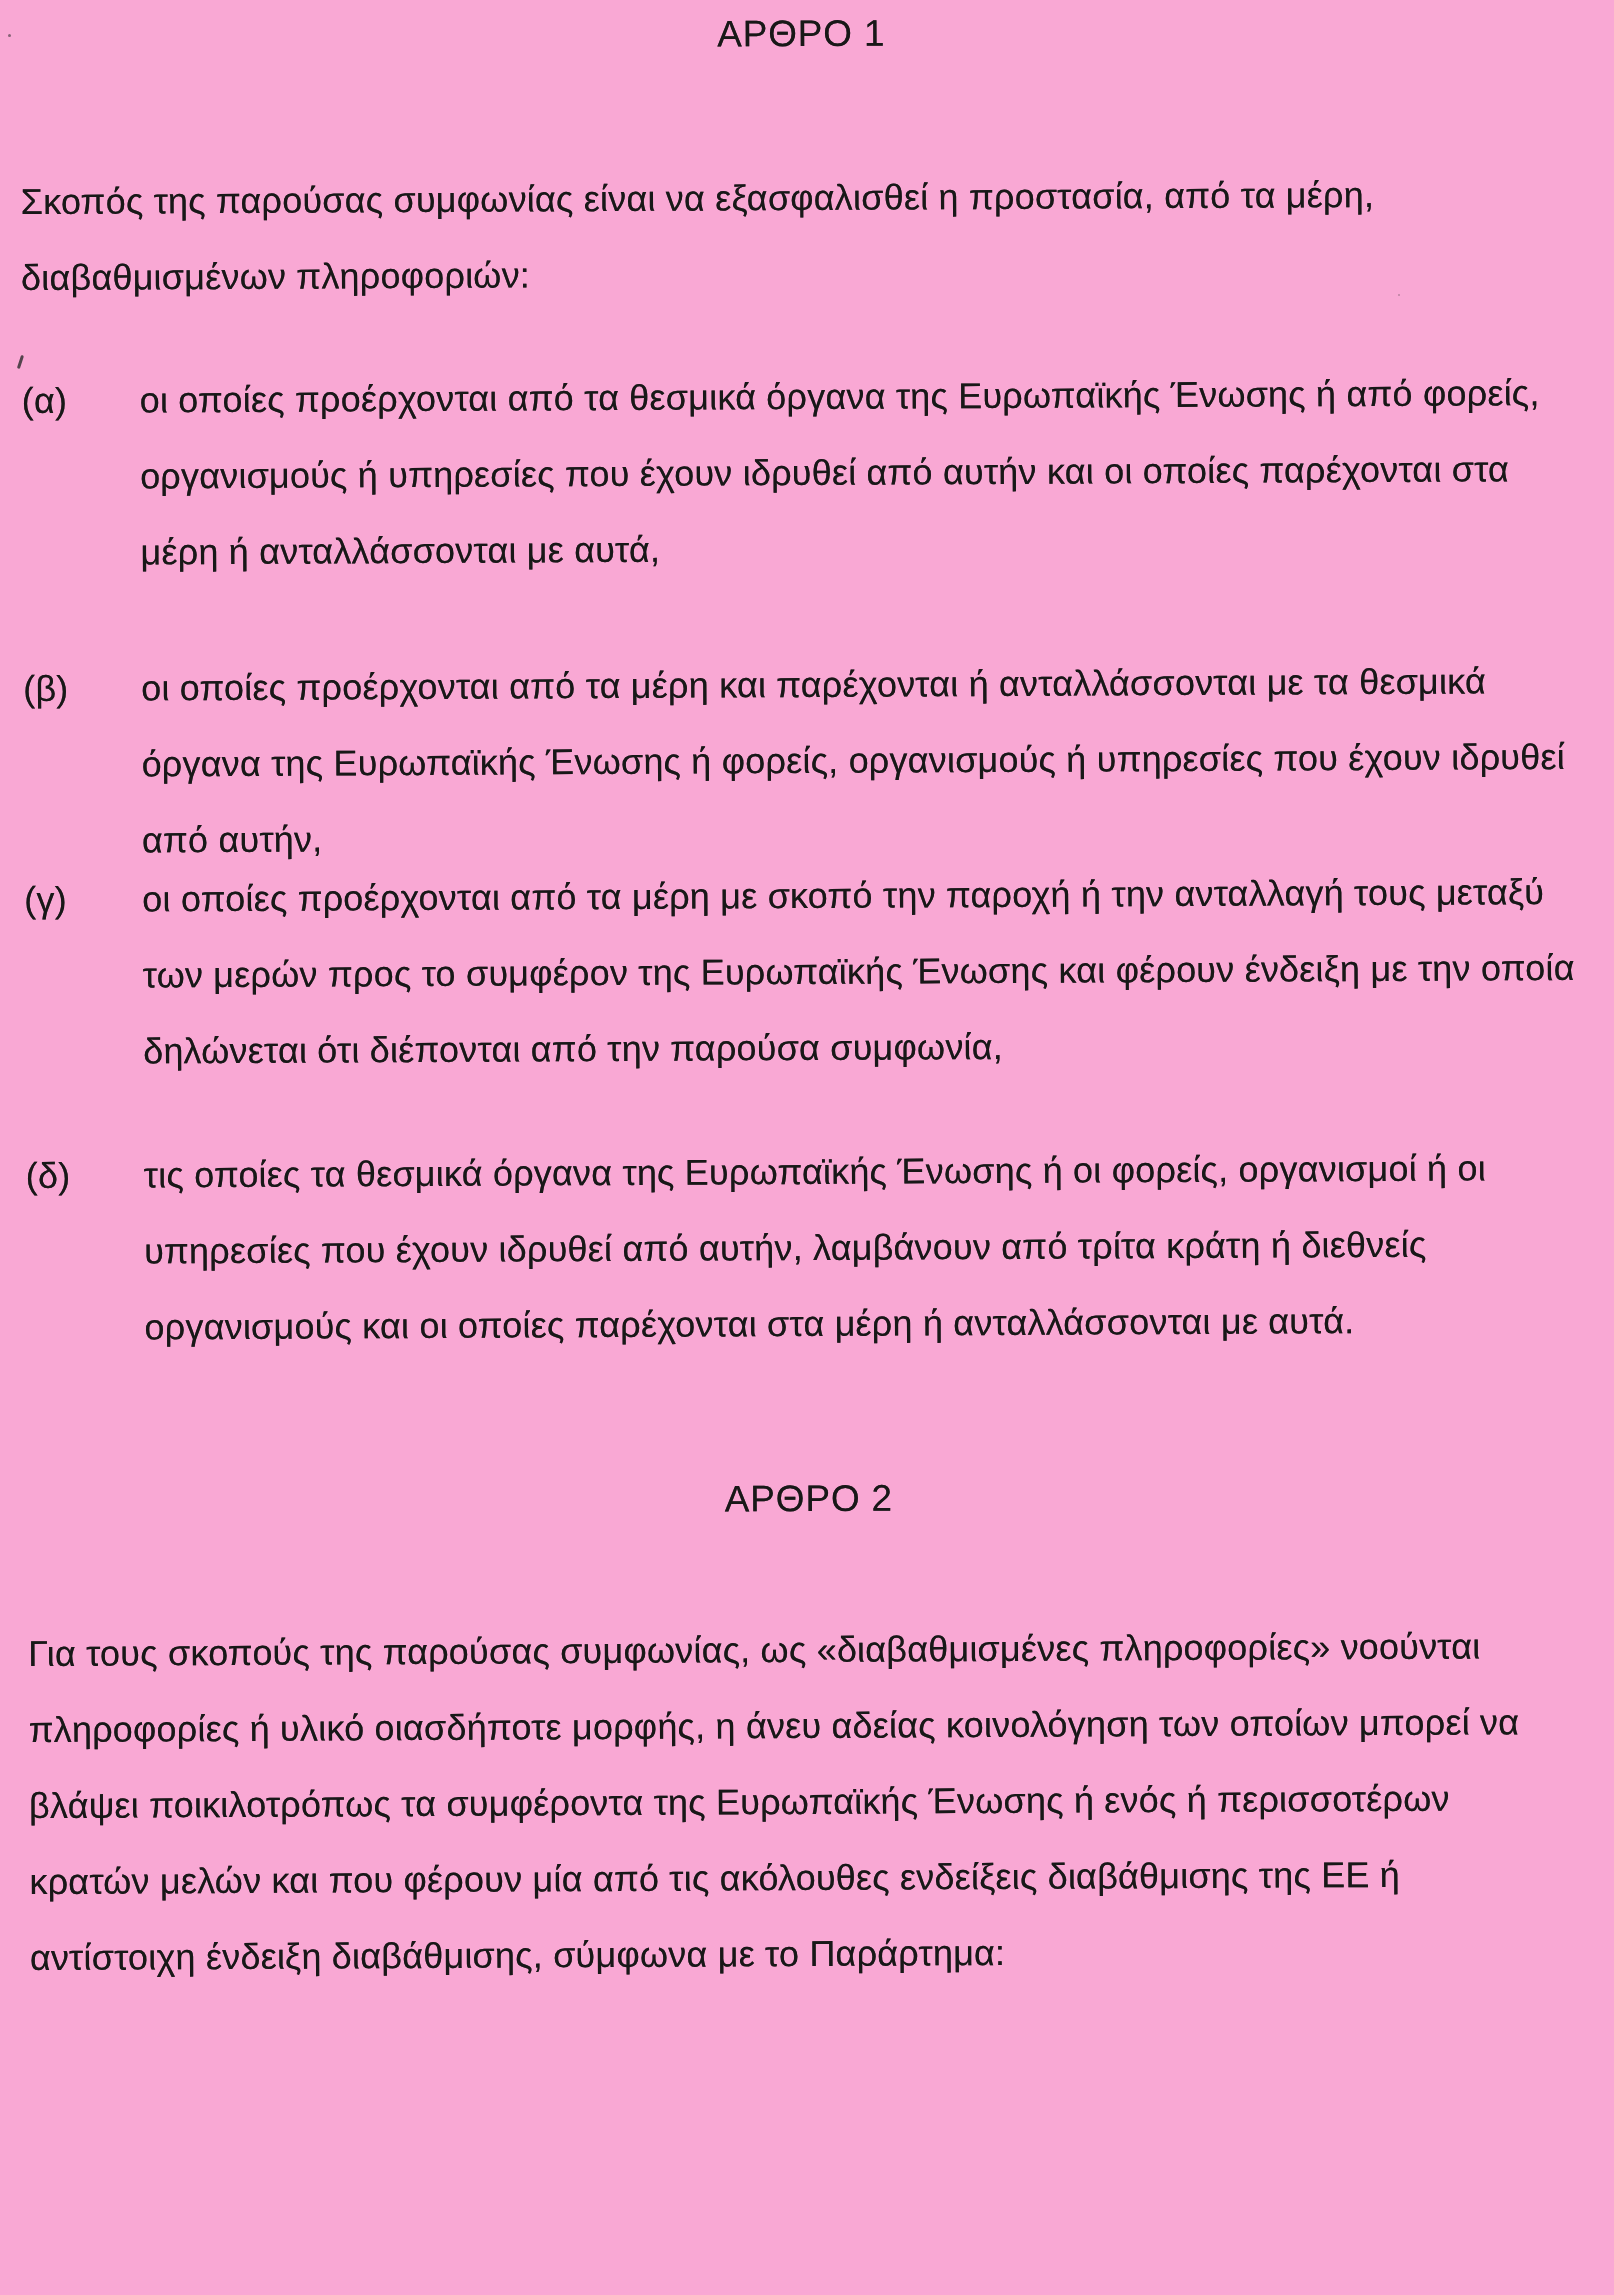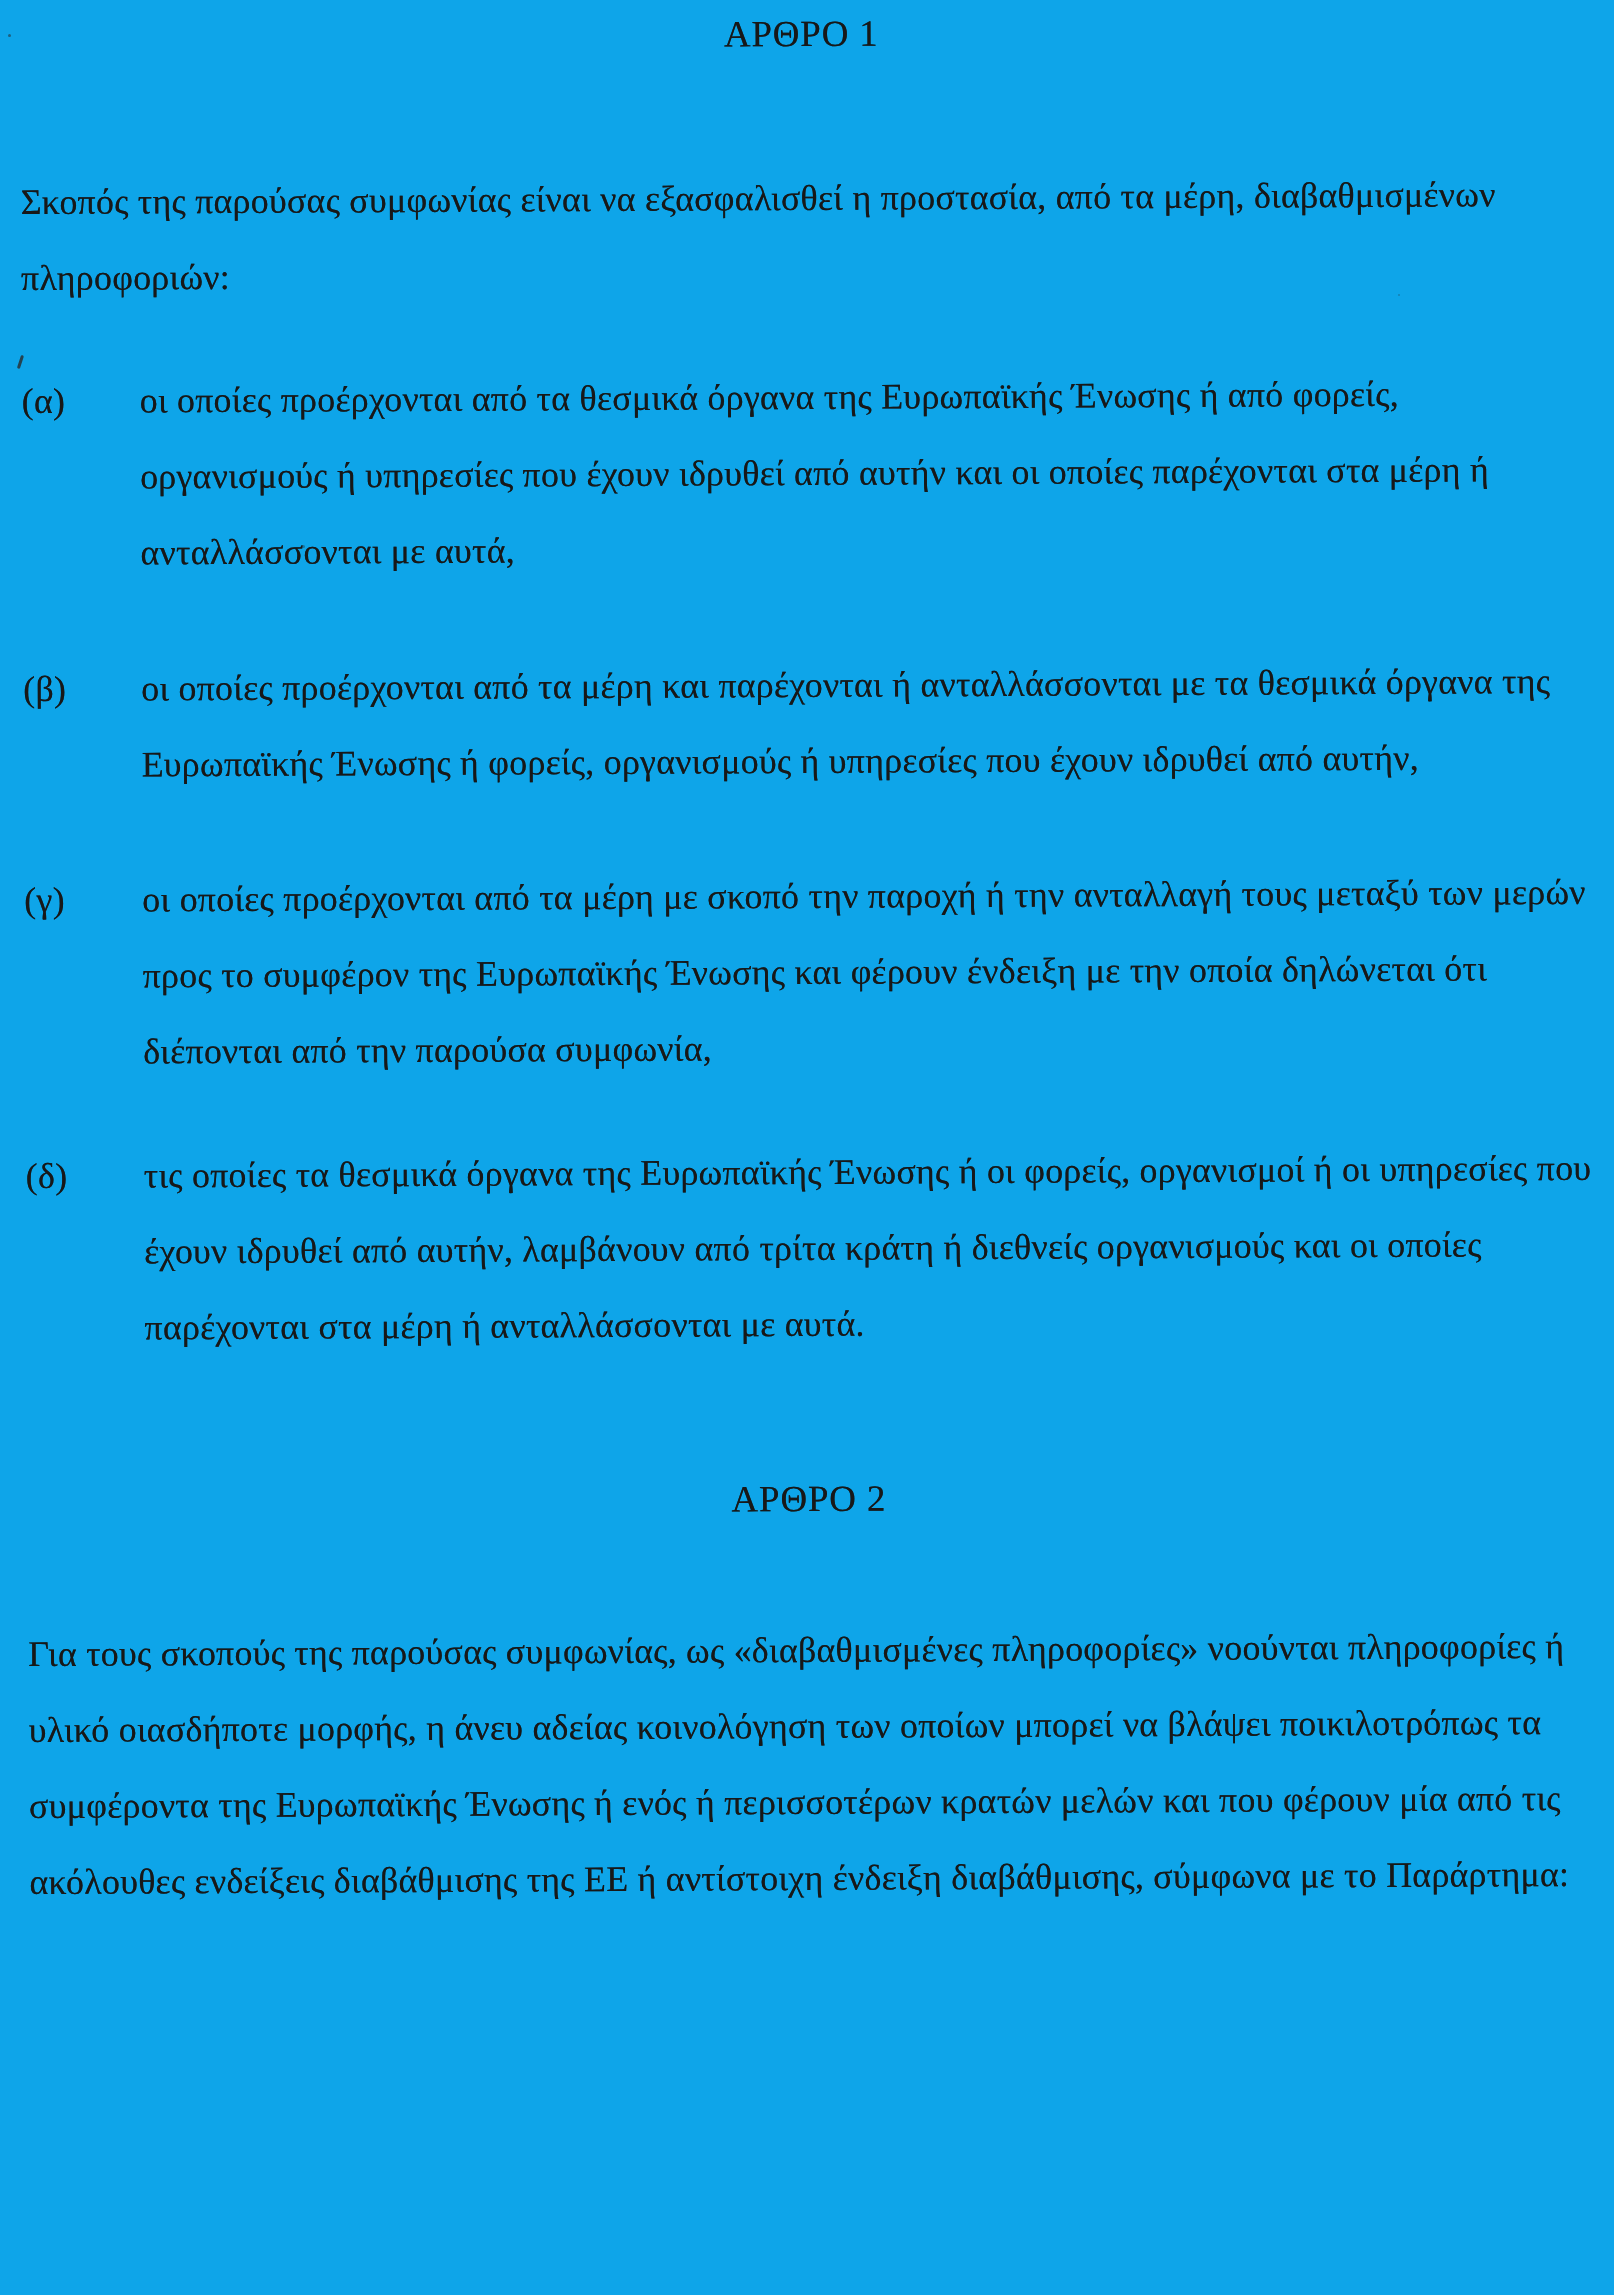--- a/index.html
+++ b/index.html
@@ -4,23 +4,23 @@
 <style>
   html, body {
     margin: 0;
     padding: 0;
     background: #ffffff;
   }
   .page {
     position: relative;
     width: 1614px;
     height: 2295px;
-    background: #0ea5e9;
+    background: #f9a8d4;
     overflow: hidden;
-    font-family: Liberation Serif, serif;
+    font-family: Liberation Sans, sans-serif;
     color: #181818;
   }
   .content {
     position: absolute;
     inset: 0;
     transform: rotate(-0.3deg);
     transform-origin: 50% 50%;
   }
   .body-text {
     font-size: 36px;

